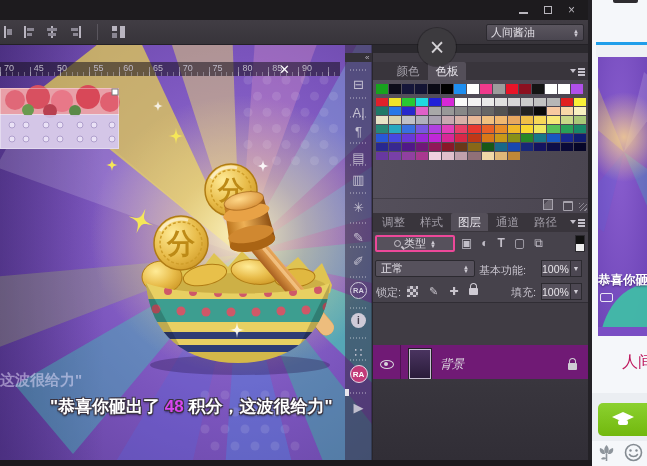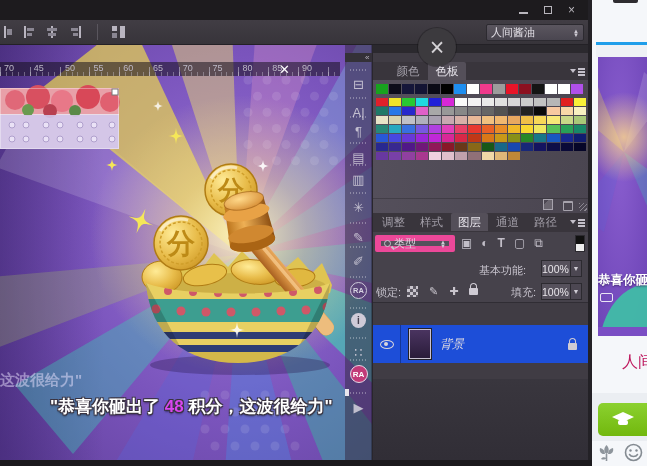--- a/index.html
+++ b/index.html
@@ -54,38 +54,38 @@
   .recentrow{position:absolute;left:3px;top:4px;display:flex;gap:1px;}
   .recentrow span{width:12px;height:10px;display:block;}
   .swgrid{position:absolute;left:3px;top:18px;width:210px;display:grid;grid-template-columns:repeat(16,1fr);gap:1px;}
   .swgrid span{height:8px;display:block;}
   .sw-bottombar{position:absolute;left:0;bottom:0;width:216px;height:15px;border-top:1px solid rgba(0,0,0,.2);}
   .icon-newpage{position:absolute;right:36px;bottom:3px;width:10px;height:11px;border:1px solid #a6a2ac;background:linear-gradient(135deg,transparent 3px,#6a656f 3px);}
   .icon-trash{position:absolute;right:16px;bottom:2px;width:10px;height:10px;border:1px solid #a6a2ac;border-top:2px solid #a6a2ac;border-radius:1px;}
   .grip{position:absolute;right:2px;bottom:2px;width:8px;height:8px;background:repeating-linear-gradient(135deg,#8a8690 0 1px,transparent 1px 3px);}
   .tabs2{position:absolute;left:0;top:168px;width:216px;height:19px;background:#39353c;}
   .filterrow{position:absolute;left:0;top:187px;width:216px;height:24px;background:#46424b;display:flex;align-items:center;}
-  .typebox{position:absolute;left:2px;top:3px;width:80px;height:17px;background:#56515c;border:6px solid #ec4899;border-radius:2px;display:flex;align-items:center;padding:0 3px;color:#dcd9e0;font-size:11px;gap:3px;}
+  .typebox{position:absolute;left:2px;top:3px;width:80px;height:17px;background:#56515c;border:2px solid #ec4899;border-radius:2px;display:flex;align-items:center;padding:0 17px;color:#dcd9e0;font-size:11px;gap:3px;}
   .mag{width:7px;height:7px;border:1.5px solid #c8c4cc;border-radius:50%;position:relative;flex:none;}
   .mag:after{content:"";position:absolute;left:6px;top:6px;width:4px;height:1.5px;background:#c8c4cc;transform:rotate(45deg);}
   .filtericons{position:absolute;left:88px;top:4px;display:flex;gap:9px;color:#c2bec8;font-size:12px;line-height:15px;}
   .gradchip{position:absolute;right:4px;top:3px;width:10px;height:17px;background:linear-gradient(#111 50%,#eee 50%);border:1px solid #2c2a30;}
   .blendrow{position:absolute;left:0;top:211px;width:216px;height:25px;background:#46424b;}
   .blendsel{position:absolute;left:2px;top:4px;width:100px;height:17px;background:#56515c;border:1px solid #2c2a30;border-radius:2px;display:flex;align-items:center;padding:0 5px;color:#e4e1e8;font-size:11px;}
   .plabel{position:absolute;top:7px;font-size:11px;color:#c6c2cc;}
   .valbox{position:absolute;top:4px;width:30px;height:17px;background:#56515c;border:1px solid #2c2a30;color:#e8e5ea;font-size:10.5px;text-align:right;line-height:16px;padding-right:2px;}
   .valarrow{position:absolute;top:4px;width:11px;height:17px;background:#4c4752;border:1px solid #2c2a30;border-left:none;color:#cfccd4;font-size:7px;text-align:center;line-height:16px;}
   .lockrow{position:absolute;left:0;top:236px;width:216px;height:22px;background:#46424b;border-bottom:1px solid #302d34;}
   .lockicons{position:absolute;left:34px;top:4px;display:flex;gap:11px;align-items:center;color:#c8c4cc;font-size:11px;}
   .icon-checker{width:11px;height:11px;background:repeating-conic-gradient(#c8c4cc 0 25%,#5e5a64 0 50%) 0 0/6px 6px;}
   .mini-lock{position:relative;width:9px;height:7px;background:#cfcbd4;border-radius:1px;margin-top:6px;}
   .mini-lock:before{content:"";position:absolute;left:1px;top:-5px;width:5px;height:5px;border:1.5px solid #cfcbd4;border-bottom:none;border-radius:4px 4px 0 0;}
   .layerrow{position:absolute;left:0;width:216px;height:38px;display:flex;align-items:center;}
   .lr1{top:258px;background:linear-gradient(#78819a,#8a93a8);}
-  .lr2{top:280px;background:#1d4ed8;}
+  .lr2{top:300px;background:#701a75;}
   .eyecell{width:28px;height:38px;border-right:1px solid rgba(0,0,0,.3);display:flex;align-items:center;justify-content:center;flex:none;}
   .eye{width:14px;height:9px;border:1.5px solid #d8d5dc;border-radius:50%;position:relative;}
   .eye:after{content:"";position:absolute;left:3.5px;top:1.5px;width:4px;height:4px;border-radius:50%;background:#d8d5dc;}
   .thumb{width:22px;height:30px;margin-left:8px;border:1px solid #c8c2d2;outline:1px solid #232126;flex:none;position:relative;overflow:hidden;}
   .thumb1{background:#f2eaf0;}
   .thumb1:before{content:"";position:absolute;left:2px;top:3px;width:18px;height:10px;background:radial-gradient(circle at 30% 50%,#e05868 3px,transparent 4px),radial-gradient(circle at 70% 40%,#d84858 4px,transparent 5px),radial-gradient(circle at 50% 70%,#6a9a50 2px,transparent 3px);}
   .thumb1:after{content:"";position:absolute;left:0;bottom:2px;width:22px;height:12px;background:#d6c8ea;}
   .thumb2{background:linear-gradient(#4a3460,#2a1c3a);}
   .lname{margin-left:9px;font-size:12px;color:#f0edf2;}
   .lname.bg{font-style:italic;color:#dcd9e0;}
@@ -383,21 +383,21 @@
           <path d="M0,-8 C1,-1 1,-1 8,0 C1,1 1,1 0,8 C-1,1 -1,1 -8,0 C-1,-1 -1,-1 0,-8 Z" transform="translate(176,91)" fill="#f5e758"></path>
           <path d="M0,-6 C1,-1 1,-1 6,0 C1,1 1,1 0,6 C-1,1 -1,1 -6,0 C-1,-1 -1,-1 0,-6 Z" transform="translate(112,120)" fill="#f5e758"></path>
           <path d="M0,-6 C1,-1 1,-1 6,0 C1,1 1,1 0,6 C-1,1 -1,1 -6,0 C-1,-1 -1,-1 0,-6 Z" transform="translate(263,121)" fill="#ffffff" opacity=".9"></path>
           <path d="M0,-8 C1,-1 1,-1 8,0 C1,1 1,1 0,8 C-1,1 -1,1 -8,0 C-1,-1 -1,-1 0,-8 Z" transform="translate(237,285)" fill="#ffffff" opacity=".85"></path>
           <path d="M0,-5 C1,-1 1,-1 5,0 C1,1 1,1 0,5 C-1,1 -1,1 -5,0 C-1,-1 -1,-1 0,-5 Z" transform="translate(158,61)" fill="#ffffff" opacity=".8"></path>
         </g>
       </svg>
       <div class="ruler" id="ruler">
           <span class="ruler-num" style="left: 4px;">70</span>
           <span class="ruler-num" style="left: 33.8px;">45</span>
-          <span class="ruler-num" style="left: 65px;">50</span>
+          <span class="ruler-num" style="left: 57px;">50</span>
           <span class="ruler-num" style="left: 93.4px;">55</span>
           <span class="ruler-num" style="left: 123.2px;">60</span>
           <span class="ruler-num" style="left: 153px;">65</span>
           <span class="ruler-num" style="left: 182.8px;">70</span>
           <span class="ruler-num" style="left: 212.6px;">75</span>
           <span class="ruler-num" style="left: 242.4px;">80</span>
           <span class="ruler-num" style="left: 272.2px;">85</span>
           <span class="ruler-num" style="left: 302px;">90</span>
           <span class="ruler-x" style="left: 279px;">✕</span>
         </div>
@@ -607,20 +607,27 @@
         <div class="filtericons">
           <span>▣</span>
           <span>◐</span>
           <span style="font-weight:bold;">T</span>
           <span>▢</span>
           <span>⧉</span>
         </div>
         <div class="gradchip"></div>
       </div>
       <div class="blendrow">
+        <div class="blendsel">
+          <span>正常</span>
+          <span class="updown" style="margin-left:auto;">
+              <span>▲</span>
+              <span>▼</span>
+            </span>
+        </div>
         <div class="plabel" style="left:106px;">基本功能:</div>
         <div class="valbox" style="left:168px;">100%</div>
         <div class="valarrow" style="left:198px;">▼</div>
       </div>
       <div class="lockrow">
         <div class="plabel" style="left:3px;top:4px;">锁定:</div>
         <div class="lockicons">
           <span class="icon-checker"></span>
           <span>✎</span>
           <span>✚</span>

